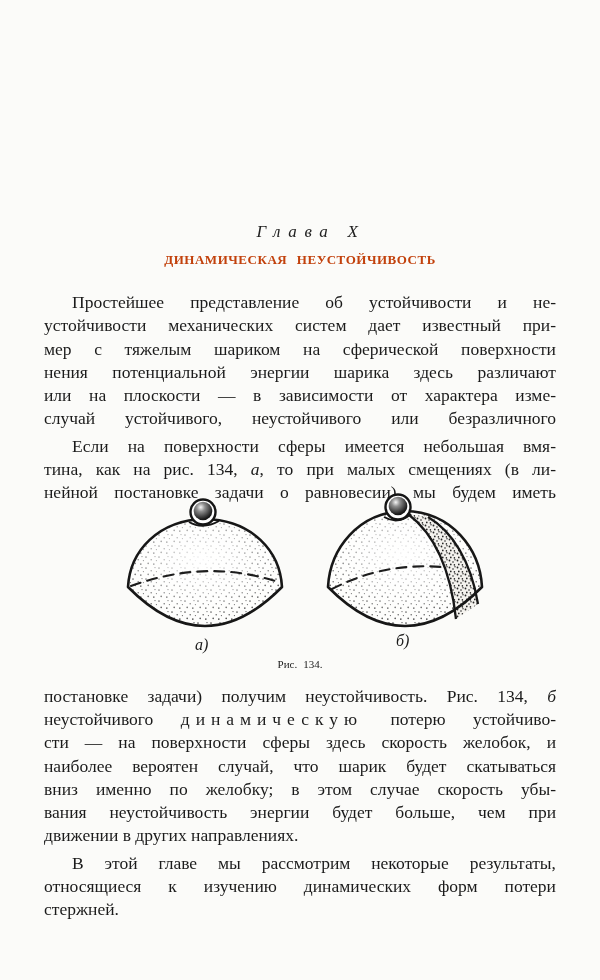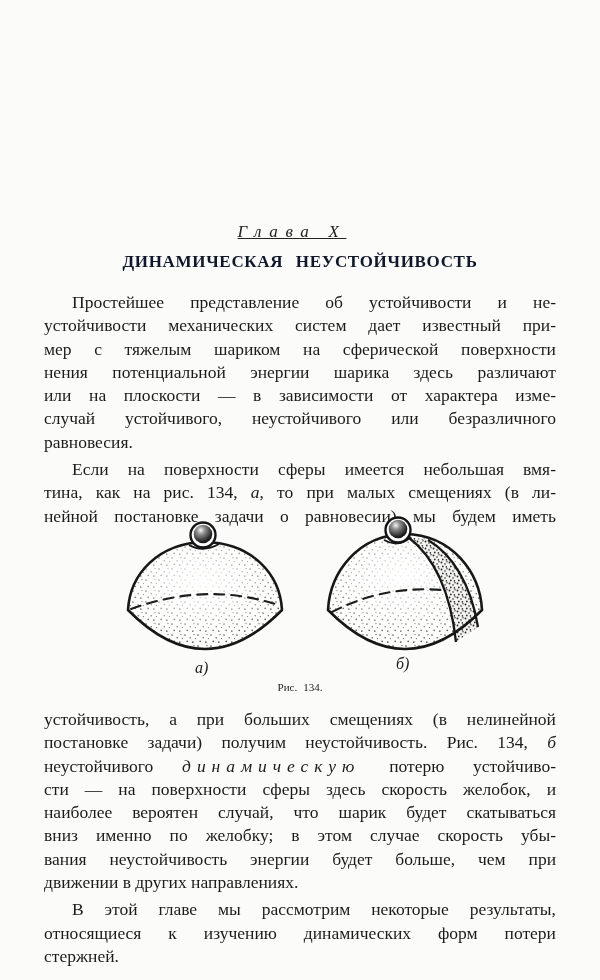--- a/index.html
+++ b/index.html
@@ -12,59 +12,58 @@
     width: 600px;
     height: 980px;
     margin: 0 auto;
     background: #fbfbf9;
     color: #1b1b1b;
     overflow: hidden;
   }
   .chapter-heading {
     position: absolute;
     top: 222px;
-    left: 32px;
+    left: 51px;
     width: 520px;
     text-align: center;
     font-style: italic;
     font-size: 17px;
     letter-spacing: 0.45em;
     color: #222;
-    text-decoration: underline;
   }
   .chapter-title {
     position: absolute;
     top: 252px;
     left: 40px;
     width: 520px;
     text-align: center;
     font-weight: bold;
-    font-size: 17px;
+    font-size: 13px;
     letter-spacing: 0.04em;
     word-spacing: 0.45em;
-    color: #0f172a;
+    color: #c2410c;
   }
   .text-block {
     position: absolute;
     top: 287px;
     left: 40px;
     width: 520px;
     font-size: 17.5px;
     line-height: 23.3px;
   }
   .para { margin: 4px; }
   .line {
     text-align: justify;
     text-align-last: justify;
     white-space: nowrap;
     overflow: hidden;
   }
   .line.last { text-align-last: left; }
   .line.first { text-indent: 28px; }
-  .emph { letter-spacing: 0.34em; font-style: italic; }
+  .emph { letter-spacing: 0.34em; }
   .ital { font-style: italic; }
   .figure {
     position: relative;
     width: 520px;
     height: 172px;
   }
   .figure svg {
     position: absolute;
     top: -20px;
     left: 0;
@@ -99,21 +98,20 @@
   <div class="text-block">
 
     <div>
         <div class="para">
           <div class="line first"><span>Простейшее представление об устойчивости и не-</span></div>
           <div class="line"><span>устойчивости механических систем дает известный при-</span></div>
           <div class="line"><span>мер с тяжелым шариком на сферической поверхности</span></div>
           <div class="line"><span>нения потенциальной энергии шарика здесь различают</span></div>
           <div class="line"><span>или на плоскости — в зависимости от характера изме-</span></div>
           <div class="line"><span>случай устойчивого, неустойчивого или безразличного</span></div>
-          <div class="line last"><span>равновесия.</span></div>
         </div>
         <div class="para">
           <div class="line first"><span>Если на поверхности сферы имеется небольшая вмя-</span></div>
           <div class="line"><span>тина, как на рис. 134, </span><span class="ital">а</span><span>, то при малых смещениях (в ли-</span></div>
           <div class="line"><span>нейной постановке задачи о равновесии) мы будем иметь</span></div>
         </div>
       </div>
 
     <div class="figure">
       <svg width="520" height="168" viewBox="0 0 520 168">
@@ -179,21 +177,20 @@
 
         <text class="svg-label" x="155" y="161">а)</text>
         <text class="svg-label" x="356" y="157">б)</text>
       </svg>
 
       <div class="figure-caption">Рис. 134.</div>
     </div>
 
     <div>
         <div class="para">
-          <div class="line"><span>устойчивость, а при больших смещениях (в нелинейной</span></div>
           <div class="line"><span>постановке задачи) получим неустойчивость. Рис. 134, </span><span class="ital">б</span></div>
           <div class="line"><span>неустойчивого </span><span class="emph">динамическую</span><span> потерю устойчиво-</span></div>
           <div class="line"><span>сти — на поверхности сферы здесь скорость желобок, и</span></div>
           <div class="line"><span>наиболее вероятен случай, что шарик будет скатываться</span></div>
           <div class="line"><span>вниз именно по желобку; в этом случае скорость убы-</span></div>
           <div class="line"><span>вания неустойчивость энергии будет больше, чем при</span></div>
           <div class="line last"><span>движении в других направлениях.</span></div>
         </div>
         <div class="para">
           <div class="line first"><span>В этой главе мы рассмотрим некоторые результаты,</span></div>

